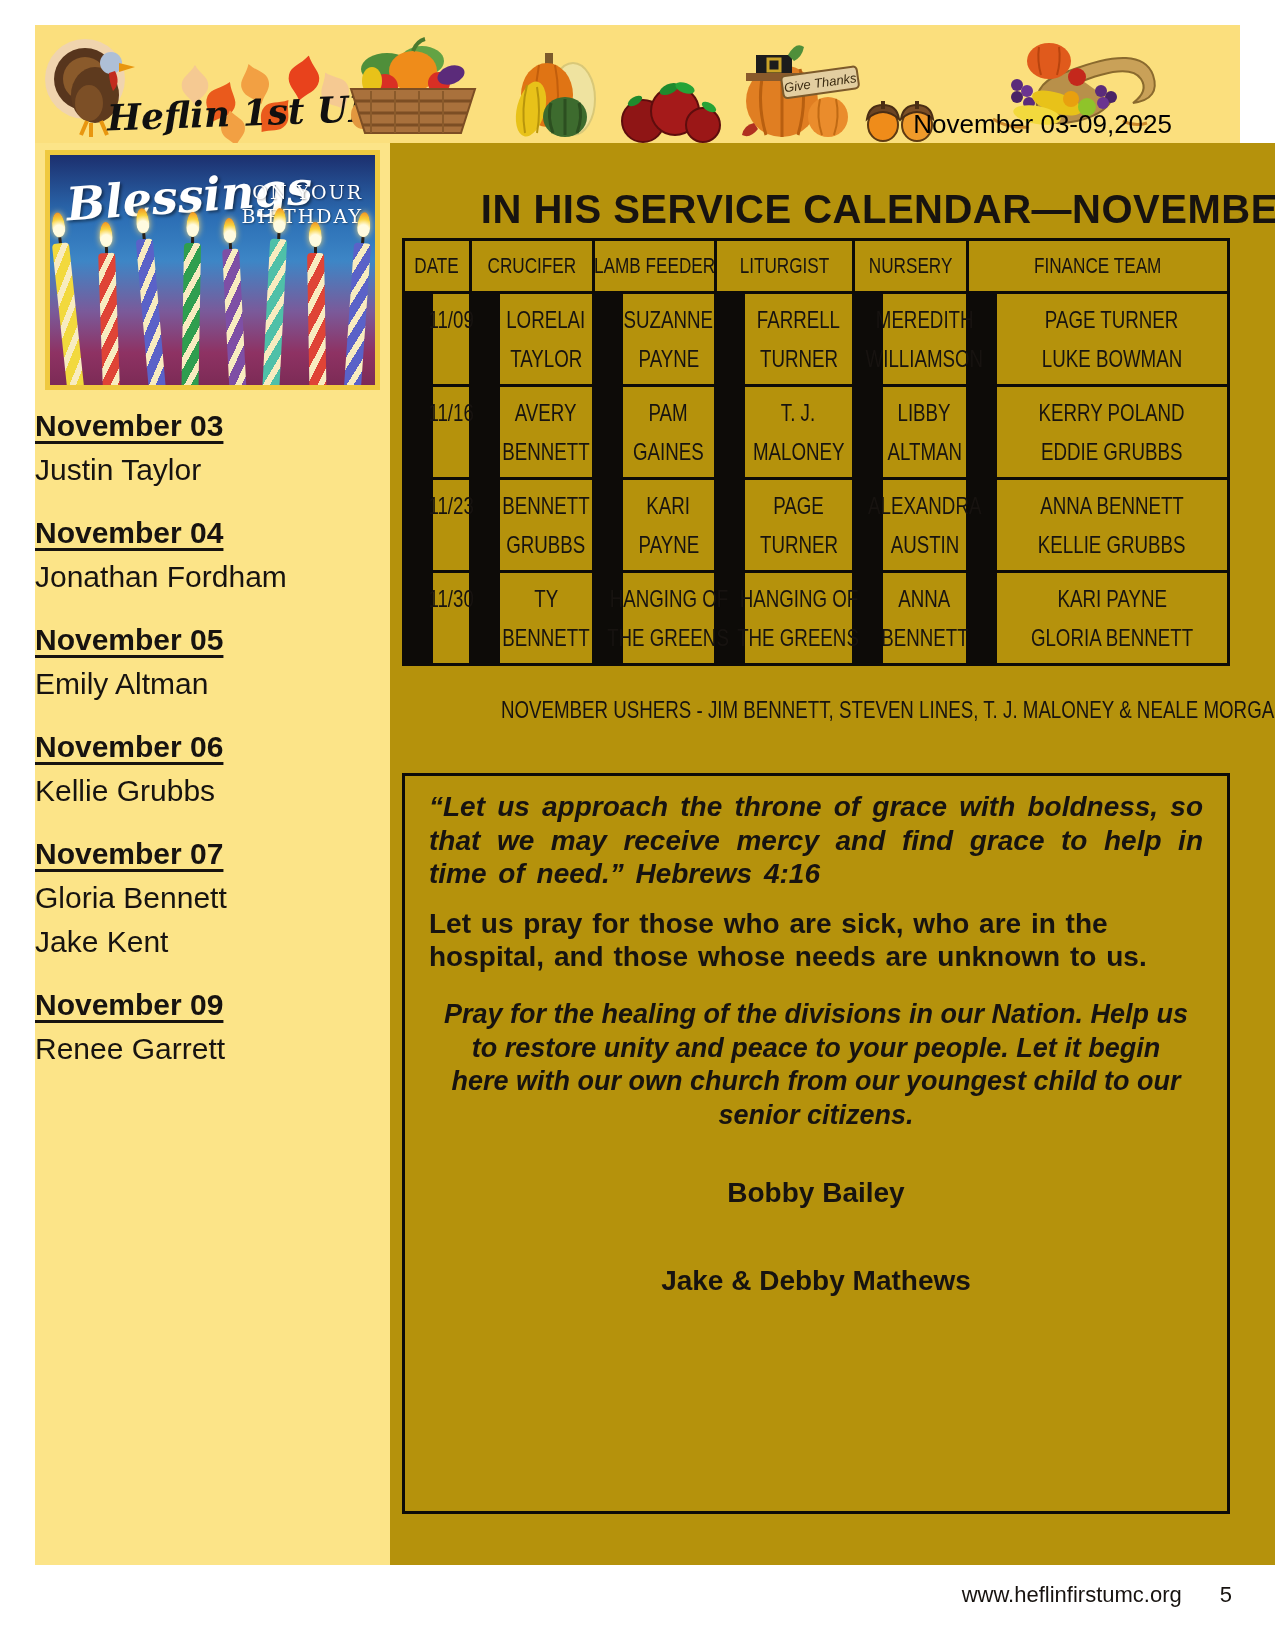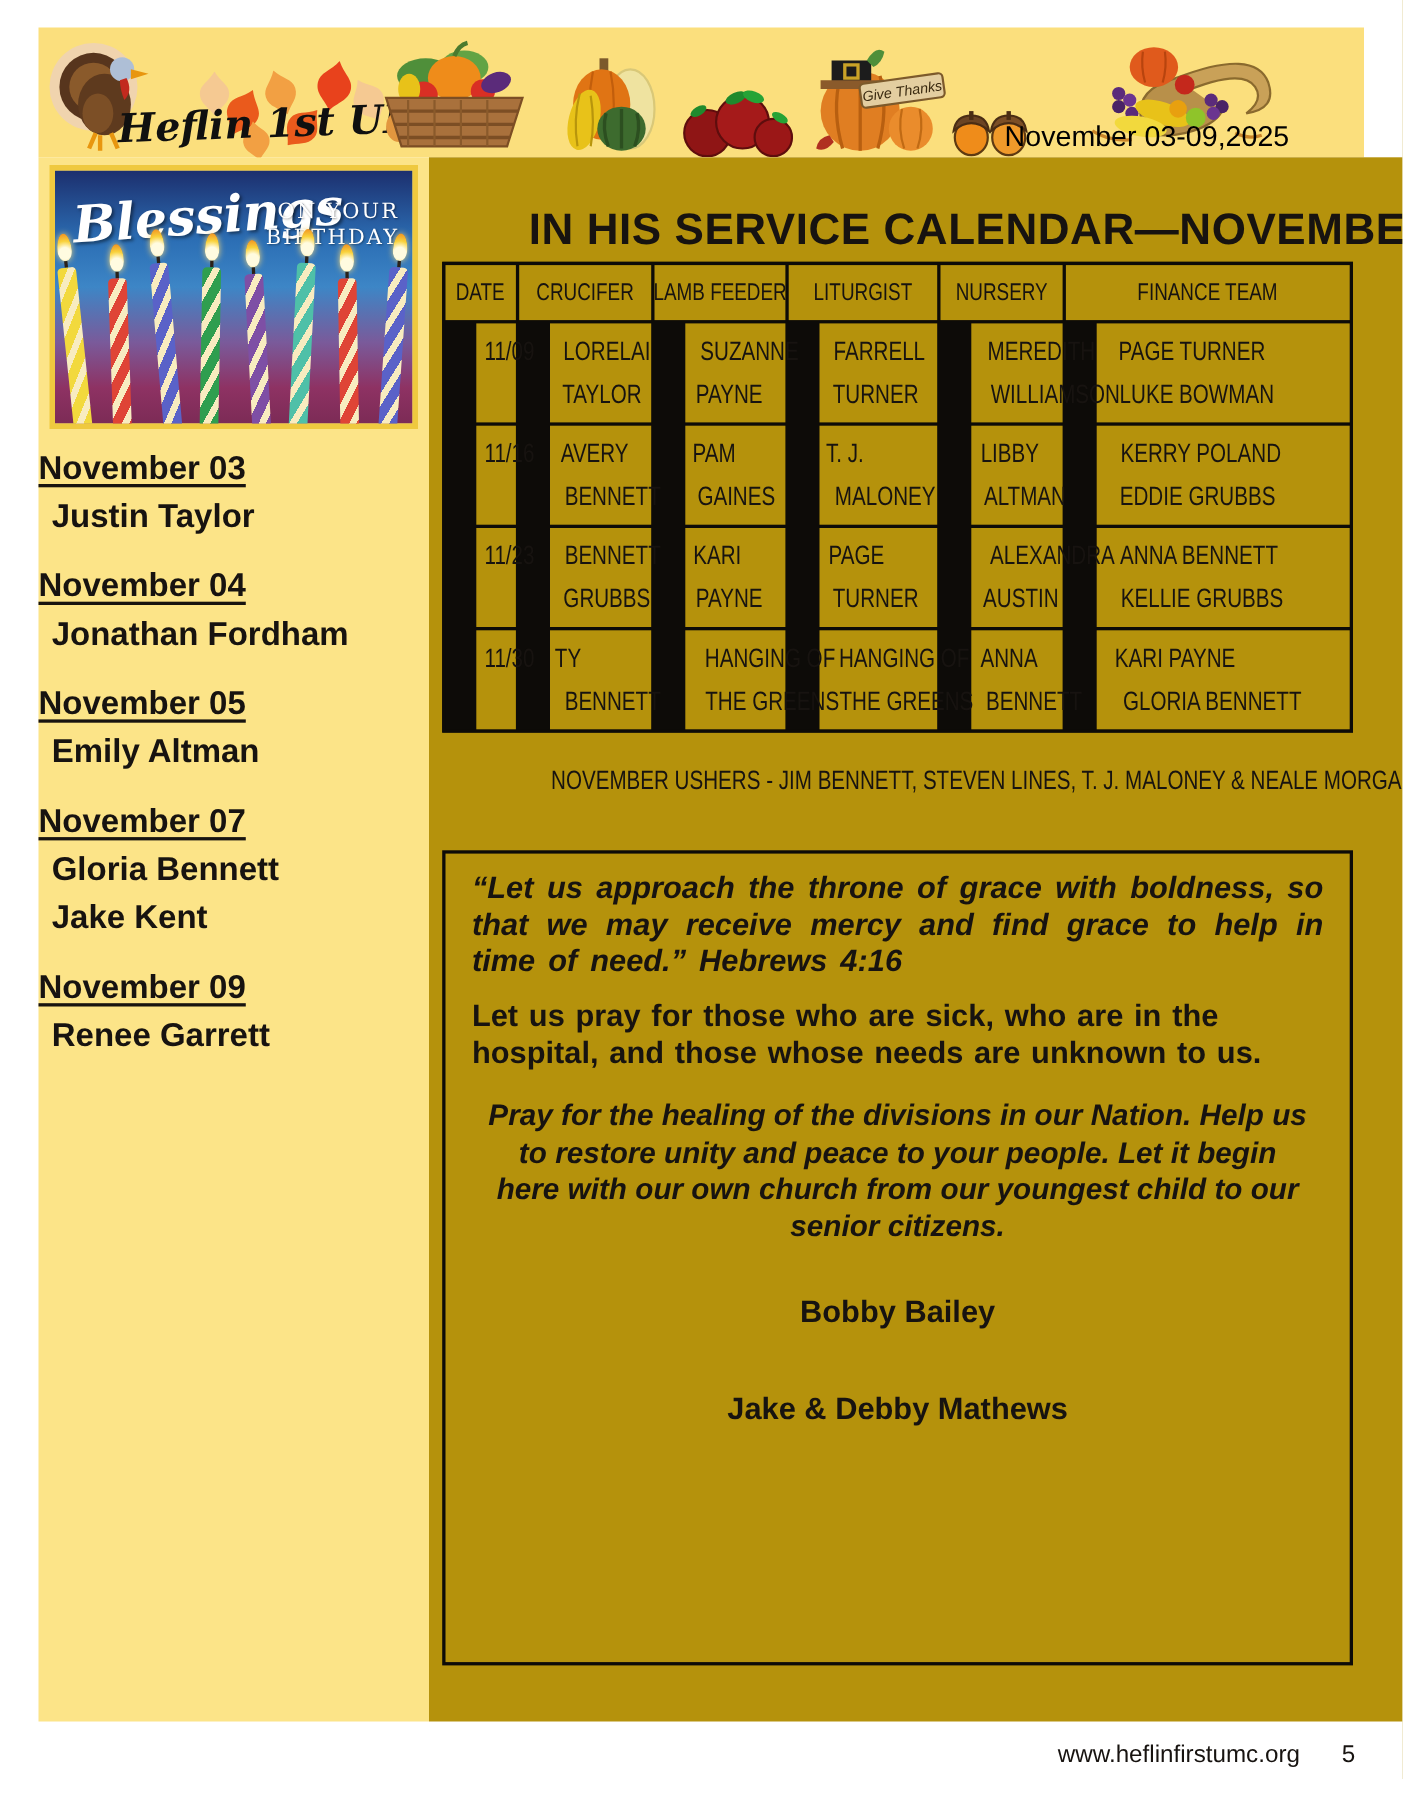--- a/index.html
+++ b/index.html
@@ -42,35 +42,35 @@
   .flame{width:13px; height:25px; border-radius:50% 50% 46% 46% / 62% 62% 38% 38%;
          background:radial-gradient(circle at 50% 72%, #fffbe0 0 28%, #f9d23c 58%, #ef8a1d 100%);
          box-shadow:0 0 6px rgba(255,220,120,.9);}
   .wick{width:3px; height:6px; background:#2a2118;}
   .candle{width:17px; border-radius:4px 4px 0 0;}
 
   .bday-list{position:absolute; left:0; top:261px; width:100%; text-align:left;}
   .bday-group{margin-bottom:19px;}
   .bday-date{font-size:30px; font-weight:bold; line-height:44px;
              text-decoration:underline; text-decoration-thickness:2.5px; text-underline-offset:5px;}
-  .bday-name{font-size:30px; font-weight:bold; line-height:44px;padding-left:12px;}
+  .bday-name{font-size:30px; font-weight:normal; line-height:44px;}
 
   
   .main{position:absolute; left:390px; top:143px; width:1008px; height:1422px;
         background:var(--panel-bg);}
   .service-title{position:absolute; left:0; top:44px; width:100%; text-align:center;
                  font-size:40px; font-weight:bold; letter-spacing:0.5px; white-space:nowrap;}
   .service-table{position:absolute; left:12px; top:95px; width:828px;
                  display:grid; grid-template-columns:64px 120px 119px 135px 111px 1fr;
                  grid-template-rows:50px repeat(4,90px); gap:3px;
                  background:#0d0b08; border:3px solid #0d0b08;}
   .service-table .th{background:var(--panel-bg); display:flex; align-items:center;
                  justify-content:center; font-size:22px;}
   .service-table .td{background:var(--panel-bg); display:flex; flex-direction:column;
-                 justify-content:space-around; align-items:flex-start; padding:6px 1px;
+                 justify-content:space-around; align-items:center; padding:6px 1px;
                  font-size:24px;margin-left:28px;}
   .service-table .td.date{justify-content:flex-start; padding-top:12px;}
   .narrow{display:inline-block; transform:scaleX(0.78); white-space:nowrap;}
   .ushers{position:absolute; left:0; top:546px; width:100%; height:42px; line-height:42px;
           text-align:center; font-size:24px; white-space:nowrap;}
 
   .prayer-box{position:absolute; left:12px; top:630px; width:828px; height:741px;
               border:3px solid #0d0b08; padding:14px 24px;}
   .scripture{font-size:28px; font-weight:bold; font-style:italic; text-align:justify;
              line-height:1.2; word-spacing:4px; margin-bottom:16px;}
@@ -269,20 +269,24 @@
         </div>
         <div class="bday-group">
           <div class="bday-date">November 04</div>
           <div class="bday-name">Jonathan Fordham</div>
         </div>
         <div class="bday-group">
           <div class="bday-date">November 05</div>
           <div class="bday-name">Emily Altman</div>
         </div>
         <div class="bday-group">
+          <div class="bday-date">November 06</div>
+          <div class="bday-name">Kellie Grubbs</div>
+        </div>
+        <div class="bday-group">
           <div class="bday-date">November 07</div>
           <div class="bday-name">Gloria Bennett</div>
           <div class="bday-name">Jake Kent</div>
         </div>
         <div class="bday-group">
           <div class="bday-date">November 09</div>
           <div class="bday-name">Renee Garrett</div>
         </div>
       </div>
   </div>

